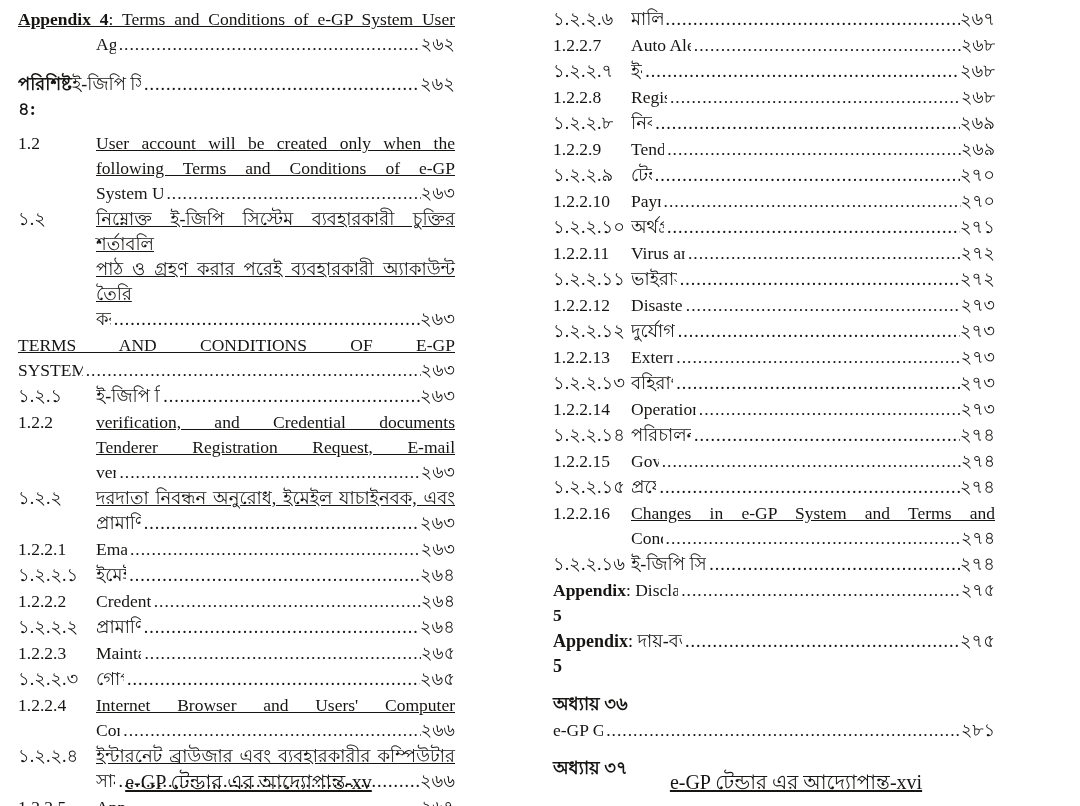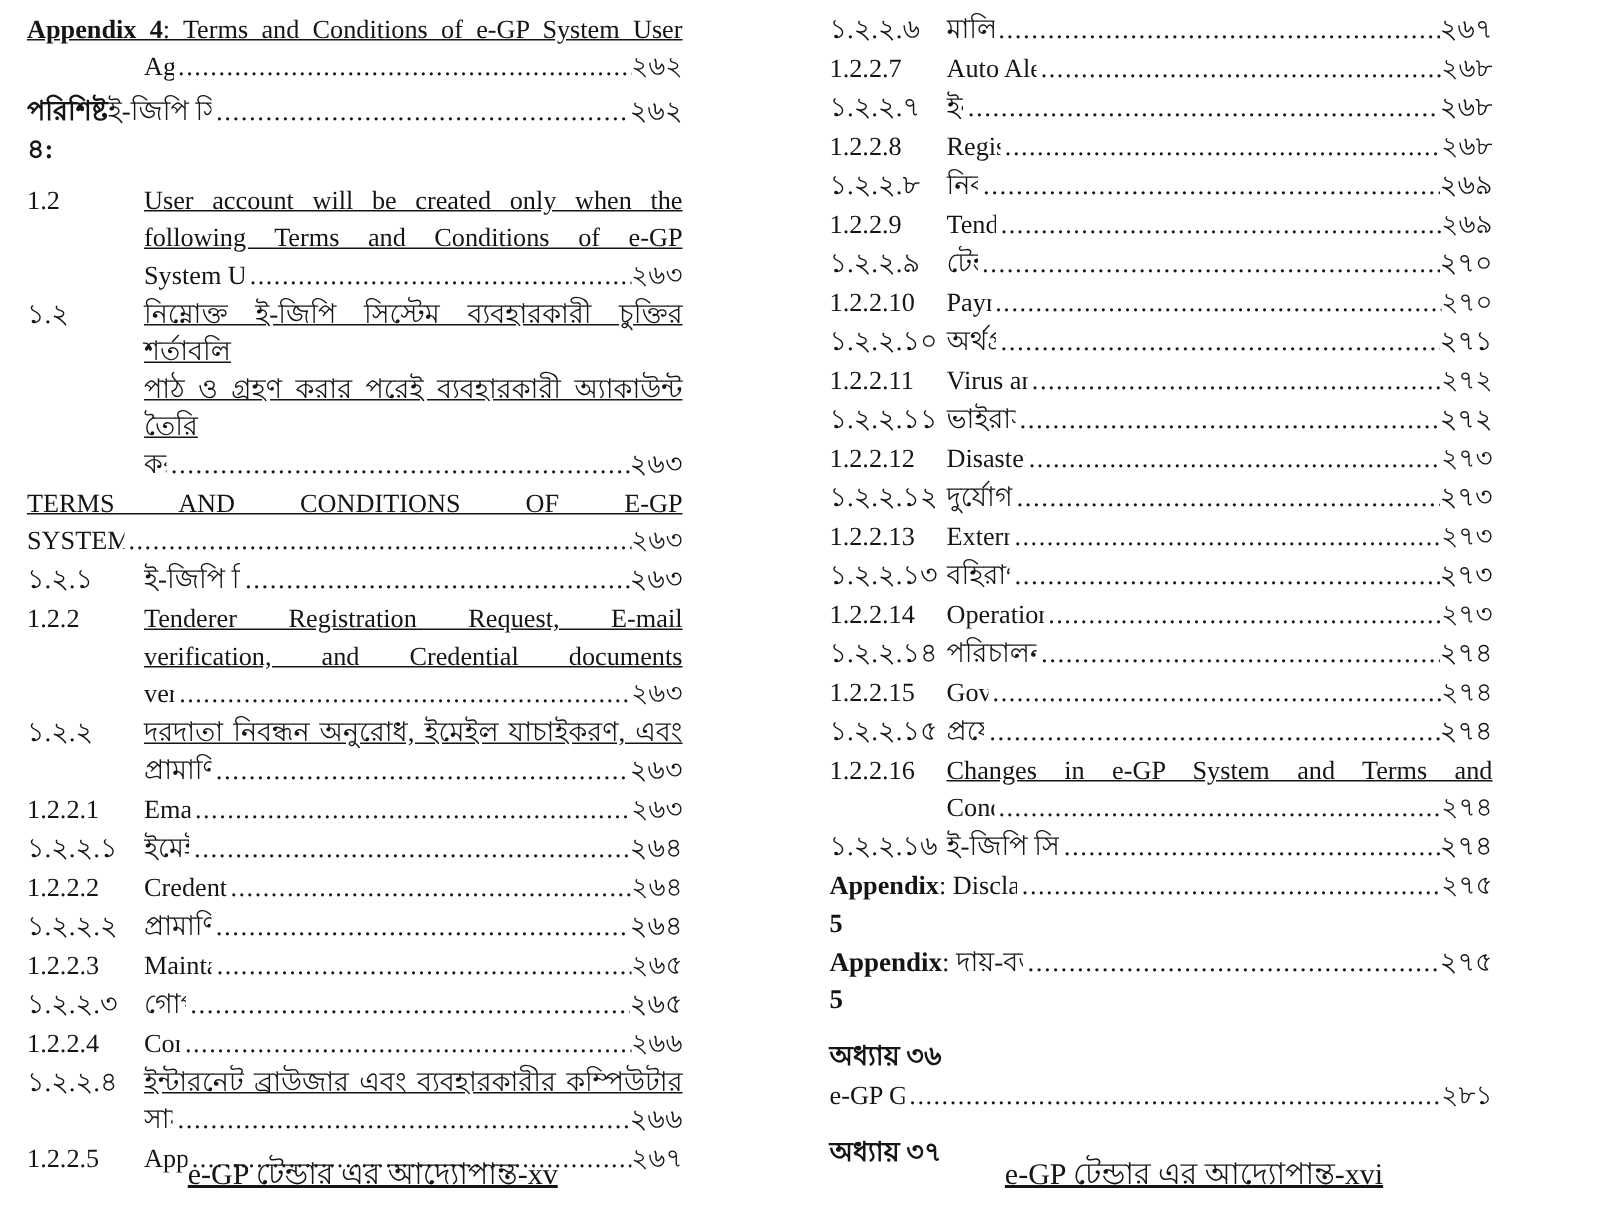--- a/index.html
+++ b/index.html
@@ -44,21 +44,21 @@
     overflow: hidden;
     white-space: nowrap;
     letter-spacing: 1px;
     padding: 0 2px 0 3px;
   }
   .page { white-space: nowrap; }
   b { font-weight: 700; }
 
   .indent { padding-left: 78px; }
   .sp-t        { margin-top: 9px; }
-  .appendix-bn { margin: 5px 0 8px; }
+  .appendix-bn { margin: 15px 0 8px; }
   .chapter     { margin-top: 13px; font-size: 18px; }
 
   .footer {
     position: absolute;
     bottom: 6px;
     font-size: 20px;
     text-align: center;
     text-decoration: underline;
   }
   #footer-0 { left: 30px;  width: 437px; }
@@ -128,33 +128,33 @@
         <div class="lastline">
           <span class="t">ই-জিপি সিস্টেম ব্যবহারকারী চুক্তির শর্তাবলি </span>
           <span class="dots">............................................................................................................................................................................................................................</span>
           <span class="page">২৬৩</span>
         </div>
       </div>
     </div>
     <div class="entry en">
       <span class="num">1.2.2</span>
       <div class="body">
+        <div class="jline">verification, and Credential documents</div>
         <div class="jline">Tenderer Registration Request, E-mail</div>
-        <div class="jline">verification, and Credential documents</div>
         <div class="lastline">
           <span class="t">verification</span>
           <span class="dots">............................................................................................................................................................................................................................</span>
           <span class="page">২৬৩</span>
         </div>
       </div>
     </div>
     <div class="entry bn">
       <span class="num">১.২.২</span>
       <div class="body">
-        <div class="jline">দরদাতা নিবন্ধন অনুরোধ, ইমেইল যাচাইকরণ, এবং</div>
+        <div class="jline">দরদাতা নিবন্ধন অনুরোধ, ইমেইল যাচাইনবক, এবং</div>
         <div class="lastline">
           <span class="t">প্রামাণিক নথিপত্র যাচাইকরণ </span>
           <span class="dots">............................................................................................................................................................................................................................</span>
           <span class="page">২৬৩</span>
         </div>
       </div>
     </div>
     <div class="entry en">
       <span class="num">1.2.2.1</span>
       <div class="body">
@@ -211,20 +211,21 @@
         <div class="lastline">
           <span class="t">গোপনীয়তা রক্ষা </span>
           <span class="dots">............................................................................................................................................................................................................................</span>
           <span class="page">২৬৫</span>
         </div>
       </div>
     </div>
     <div class="entry en">
       <span class="num">1.2.2.4</span>
       <div class="body">
+        <div class="jline">Internet Browser and Users' Computer</div>
         <div class="lastline">
           <span class="t">Compatibility </span>
           <span class="dots">............................................................................................................................................................................................................................</span>
           <span class="page">২৬৬</span>
         </div>
       </div>
     </div>
     <div class="entry bn">
       <span class="num">১.২.২.৪</span>
       <div class="body">

